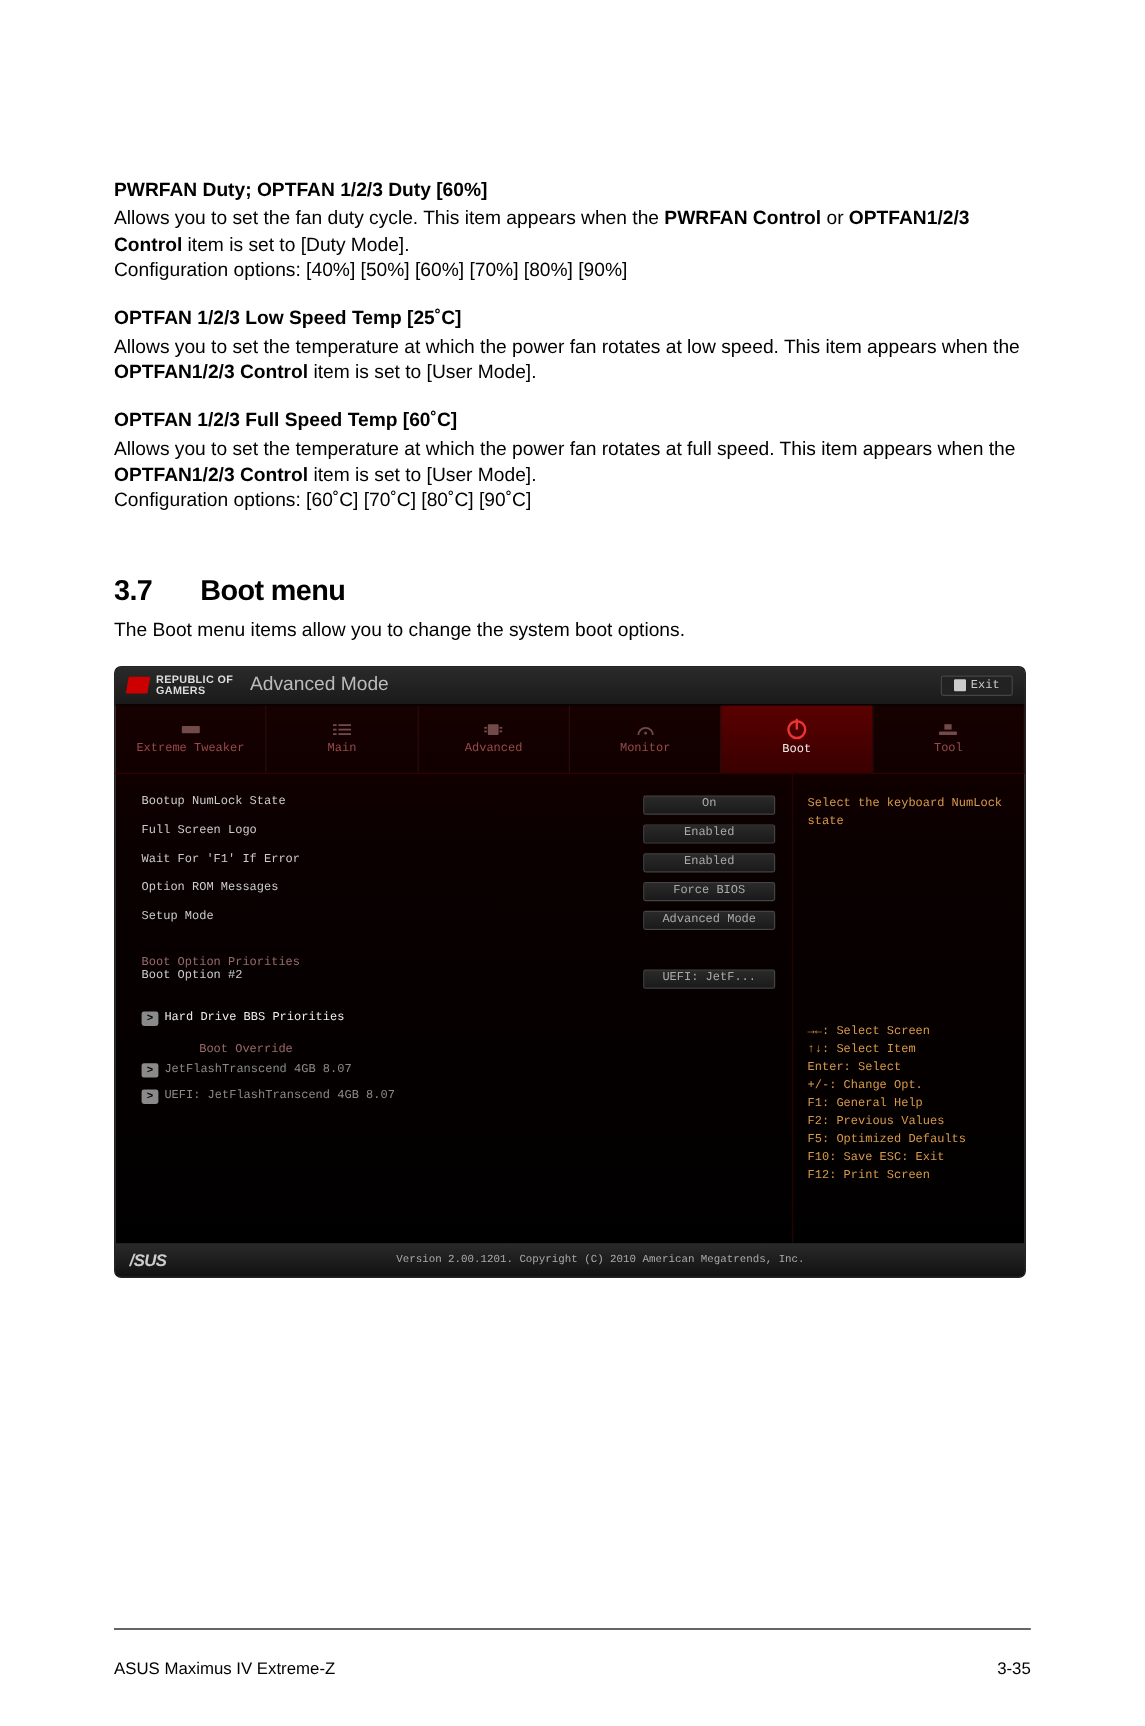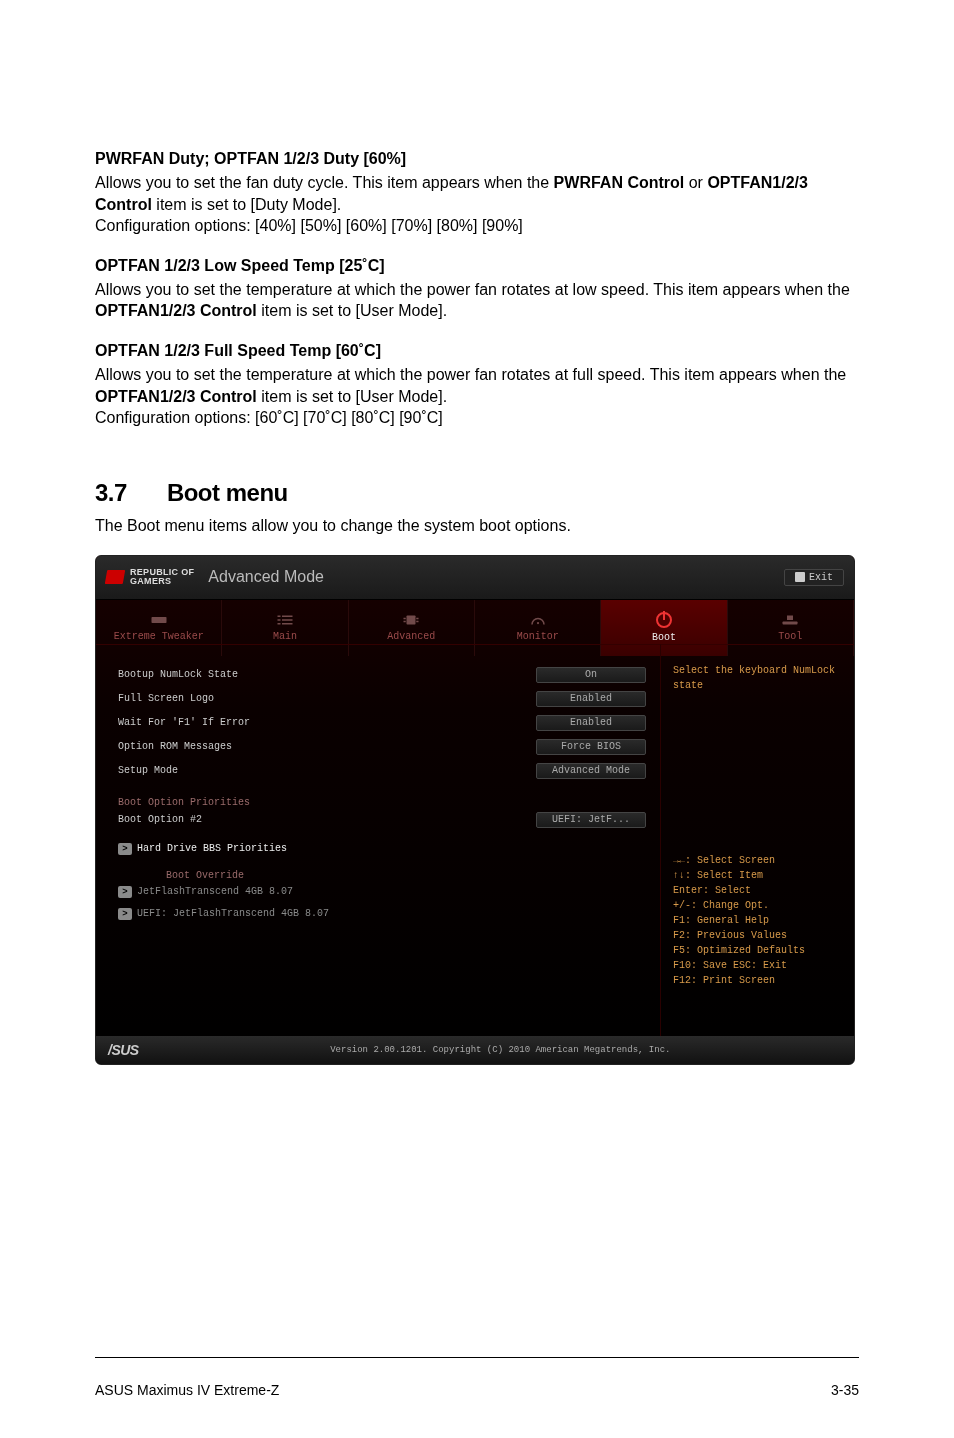--- a/index.html
+++ b/index.html
@@ -25,21 +25,21 @@
     background: linear-gradient(#1a0000, #0a0000 30%, #000);
     border: 1px solid #222; border-radius: 6px;
     color: #8a8a8a;
     font-family: "Courier New", monospace;
     font-size: 11px;
     position: relative;
     overflow: hidden;
   }
   .bios-top {
     display: flex; align-items: center; justify-content: space-between;
-    height: 44px; padding: 0 10px;
+    height: 32px; padding: 0 10px;
     background: linear-gradient(#2a2a2a, #1a1a1a);
     border-bottom: 1px solid #000;
   }
   .bios-logo { display: flex; align-items: center; gap: 6px; }
   .bios-logo-badge { width: 18px; height: 14px; background: #c00; border-radius: 1px; transform: skewX(-10deg); }
   .bios-logo-text { color: #ddd; font-family: Arial, sans-serif; font-size: 9px; line-height: 1; font-weight: bold; letter-spacing: 0.3px; }
   .bios-mode { color: #bbb; font-family: Arial, sans-serif; font-size: 16px; font-weight: 300; margin-left: 8px; }
   .bios-exit { background: #222; border: 1px solid #444; color: #ccc; font-size: 10px; padding: 2px 10px; border-radius: 2px; display:flex; align-items:center; gap:4px; }
   .bios-exit-icon { width:10px; height:10px; background:#ccc; border-radius:1px; }
 
@@ -48,21 +48,21 @@
   .bios-tab.active { background: linear-gradient(#5a0000, #3a0000); color: #eee; }
   .bios-tab .tab-icon { width: 18px; height: 14px; opacity: .7; }
   .icon-power { width:16px; height:16px; border:2px solid #e33; border-radius:50%; position:relative; opacity:1; }
   .icon-power::after { content:""; position:absolute; top:-3px; left:50%; width:2px; height:9px; background:#e33; transform:translateX(-50%); }
 
   .tab-ic-svg { fill: #9a6a6a; }
 
   .bios-body { display: flex; position: absolute; top: 88px; bottom: 28px; left: 0; right: 0; }
   .bios-left { flex: 1; padding: 18px 14px 10px 22px; border-top: 1px solid #330000; }
   .bios-right { width: 194px; padding: 18px 12px 10px 12px; border-left: 1px solid #2a0000; border-top: 1px solid #330000; color:#d89a4a; font-size: 10px; }
-  .setting-row { display:flex; justify-content:space-between; align-items:center; height: 24px; color:#ccc; font-size: 10px; }
+  .setting-row { display:flex; justify-content:space-between; height: 24px; color:#ccc; font-size: 10px; }
   .setting-val { background: linear-gradient(#2a2a2a,#1a1a1a); border:1px solid #444; color:#aaa; width: 110px; height:16px; display:flex; align-items:center; justify-content:center; font-size:10px; border-radius:2px; }
   .sub-heading { color:#9a6a6a; font-size:10px; margin-top: 14px; }
   .arrow-row { display:flex; align-items:center; gap:5px; height: 22px; font-size:10px; }
   .arrow-row.selected { color:#eee; }
   .arrow-badge { width:14px; height:12px; background:#8a8a8a; color:#000; display:flex; align-items:center; justify-content:center; font-size:9px; border-radius:2px; font-weight:bold; }
   .help-block { color:#d89a4a; font-size:10px; line-height:1.5; }
   .help-spacer { height: 160px; }
   .bios-footer { position:absolute; bottom:0; left:0; right:0; height:28px; background: linear-gradient(#2a2a2a,#111); display:flex; align-items:center; padding: 0 12px; gap: 20px; }
   .footer-logo { color:#ccc; font-family: Arial, sans-serif; font-size: 14px; font-weight:bold; font-style: italic; letter-spacing:-0.5px; }
   .footer-text { color:#aaa; font-size: 9px; flex:1; text-align:center; }

